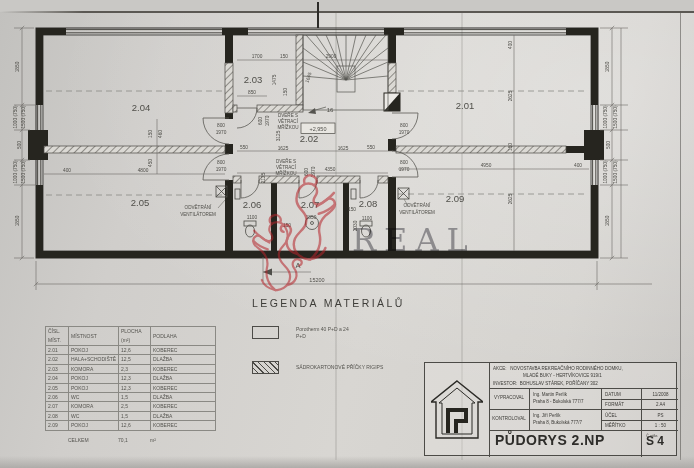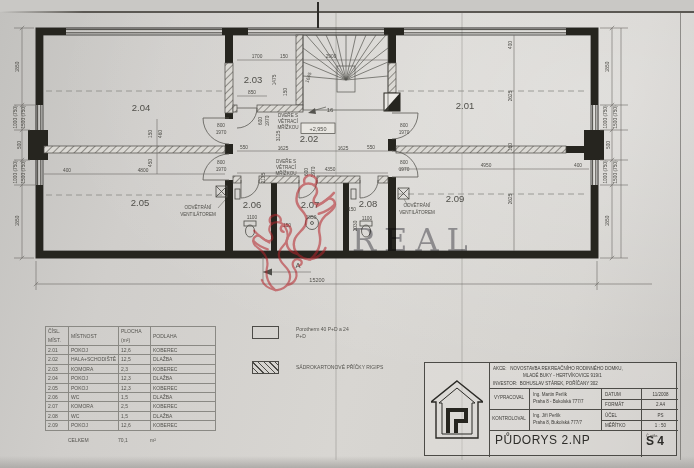--- a/index.html
+++ b/index.html
@@ -34,21 +34,21 @@
   .swatch{position:absolute;width:27px;height:13px;border:1.2px solid #4c4b47;background:transparent;}
   .swatch.hatched{background:repeating-linear-gradient(45deg,transparent 0 3px,#4c4b47 3px 4px);}
   .matlabel{position:absolute;font-size:5px;color:#55544f;line-height:7px;white-space:nowrap;}
   
   #tblock{position:absolute;left:424px;top:362px;width:253px;height:94px;border:1.2px solid #4c4b47;
     background:rgba(232,230,225,.35);font-size:4.5px;color:#3c3b37;}
   #tblock .vl,#tblock .hl{position:absolute;background:#4c4b47;}
   #tblock .vl{width:1px;}
   #tblock .hl{height:1px;}
   #tblock .cell{position:absolute;white-space:nowrap;line-height:6.5px;}
-  .tb-title{font-size:12px;font-weight:normal;letter-spacing:.5px;color:#2e2d2a;}
+  .tb-title{font-size:14px;font-weight:bold;letter-spacing:.5px;color:#2e2d2a;}
   .tb-num{font-size:12px;font-weight:bold;color:#2e2d2a;}
   .tb-small{font-size:4px;}
   
   .wm{position:absolute;font-family:"DejaVu Serif",serif;color:rgba(72,72,82,.5);
     mix-blend-mode:multiply;white-space:nowrap;z-index:5;}
   #wm1{left:336px;top:164px;font-size:54px;letter-spacing:6px;}
   #wm2{left:344px;top:221px;font-size:32px;letter-spacing:8px;margin-left:8px;}
 </style>
 </head>
 <body>
@@ -350,20 +350,21 @@
     </g>
 
     <g opacity="0.55">
       <use href="#lion" transform="translate(276,172) scale(0.95)"></use>
       <use href="#lion" transform="translate(306,212) scale(-0.85,0.85)"></use>
     </g>
   </svg>
 
   <div id="wm2" class="wm">REAL</div>
 
+  <div class="heading" style="left:252px;top:297px">LEGENDA MATERIÁLŮ</div>
 
   <table id="roomtable">
     <colgroup>
         <col style="width:23px">
         <col style="width:50px">
         <col style="width:32px">
         <col style="width:65px">
       </colgroup>
     <tbody>
         <tr>

